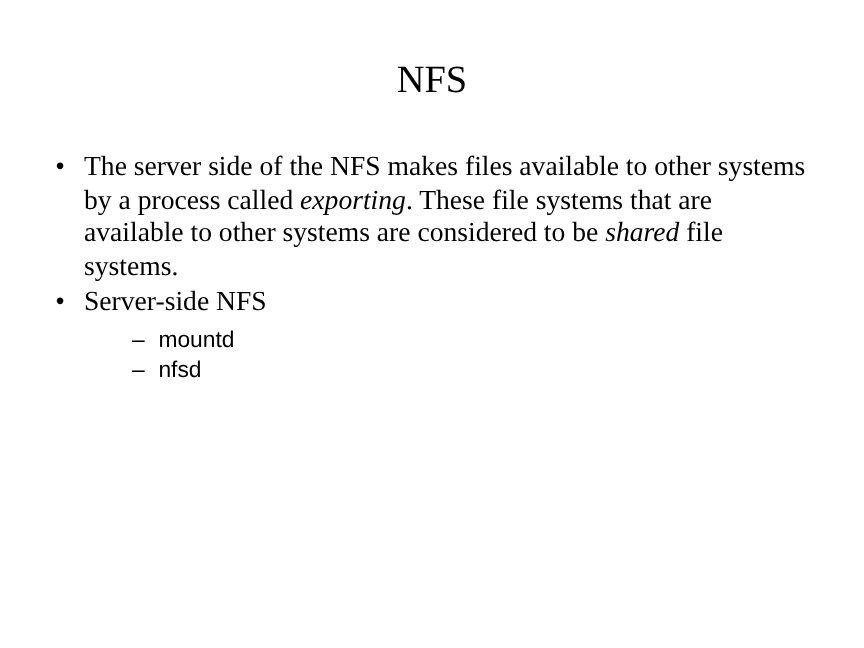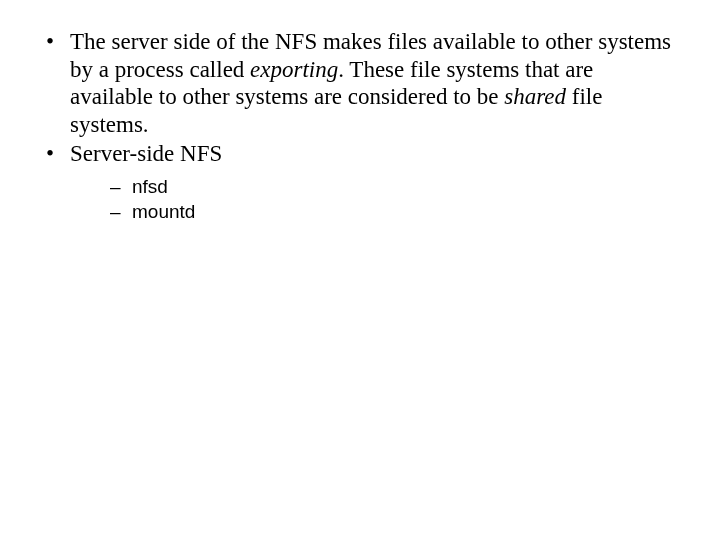--- a/index.html
+++ b/index.html
@@ -16,21 +16,21 @@
     width: 720px;
     height: 540px;
     box-sizing: border-box;
   }
   .title {
     text-align: center;
     font-size: 32px;
     margin-top: 48px;
   }
   .body {
-    margin-top: 28px;
+    margin-top: 40px;
     margin-left: 40px;
     margin-right: 40px;
     font-size: 23px;
     line-height: 1.2;
   }
   ul.bullets {
     list-style: none;
     padding: 0;
     margin: 0;
   }
@@ -63,29 +63,30 @@
     left: 0;
     top: 0;
   }
   .italic { font-style: italic; }
 </style>
 </head>
 <body>
 
 <div class="slide">
 
+  <div class="title">NFS</div>
 
   <div class="body">
     <ul class="bullets">
       <li>
         <span>The server side of the NFS makes files available to other systems by a process called </span><span class="italic">exporting</span><span>. These file systems that are available to other systems are considered to be </span><span class="italic">shared</span><span> file systems.</span>
       </li>
       <li>
         <span>Server-side NFS</span>
         <ul class="sub">
+          <li><span>mountd</span></li>
           <li><span>nfsd</span></li>
-          <li><span>mountd</span></li>
         </ul>
       </li>
     </ul>
   </div>
 
 </div>
 
 </body></html>

